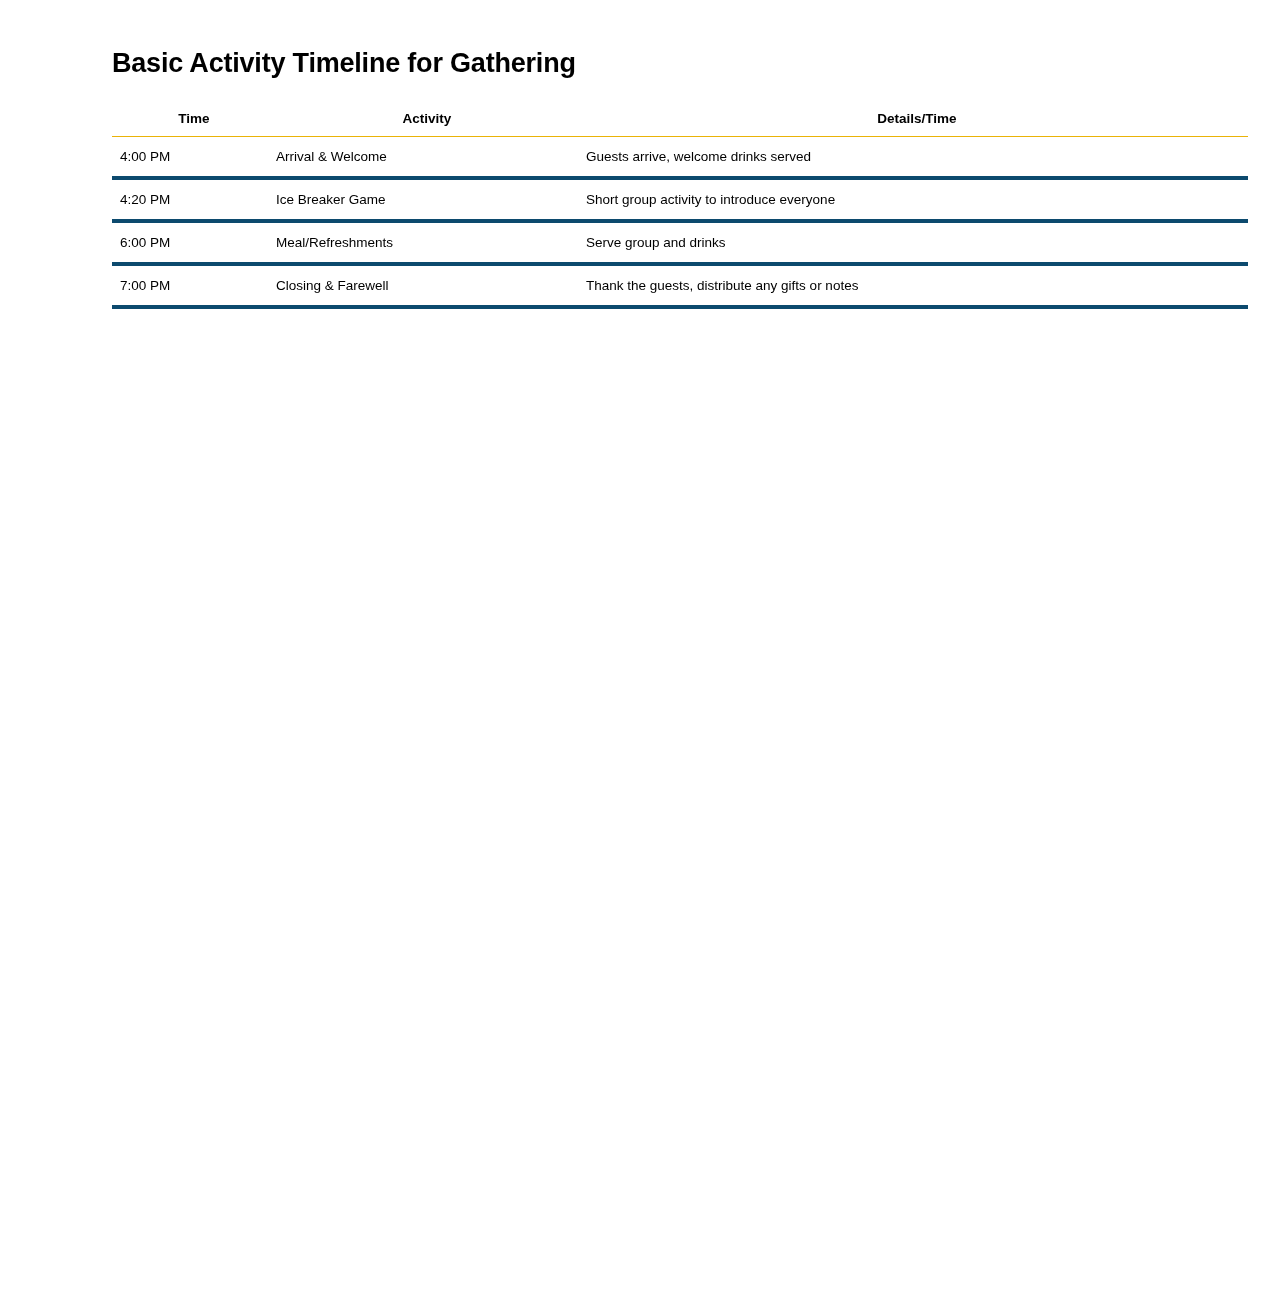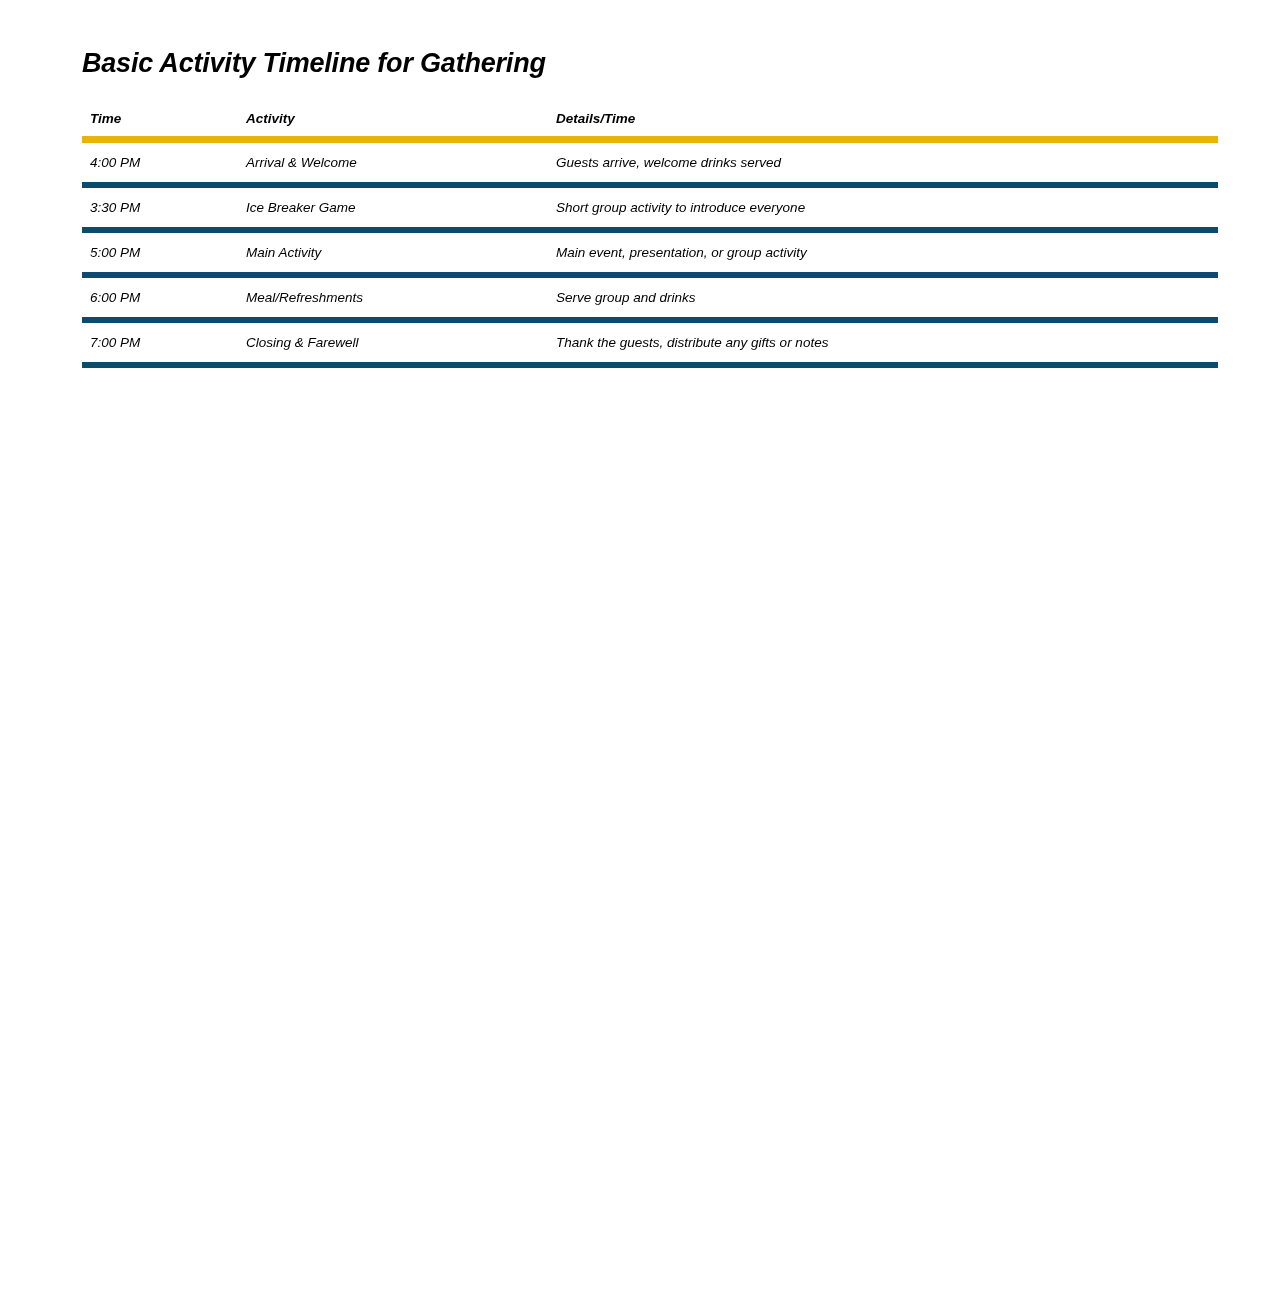--- a/index.html
+++ b/index.html
@@ -7,50 +7,49 @@
     padding: 0;
     background: #ffffff;
   }
   body {
     width: 1278px;
     min-height: 1300px;
     font-family: "Liberation Sans", sans-serif;
     color: #000000;
   }
   .page {
-    padding: 48px 82px 0 82px;
+    padding: 48px 82px 0 112px;
     box-sizing: border-box;
-    font-style: italic;
   }
   .doc-title {
     font-size: 27px;
     font-weight: bold;
     letter-spacing: -0.2px;
     margin: 0 0 32px 0;
     color: #000000;
   }
   table.timeline {
     border-collapse: collapse;
     width: 1112px;
     table-layout: fixed;
   }
   table.timeline th {
-    text-align: left;
+    text-align: center;
     font-size: 13.5px;
     font-weight: bold;
     padding: 0 0 10px 8px;
-    border-bottom: 7px solid #eab308;
+    border-bottom: 1px solid #eab308;
     color: #000000;
   }
   table.timeline td {
     text-align: left;
     font-size: 13.5px;
     font-weight: normal;
     padding: 12px 0 12px 8px;
-    border-bottom: 6px solid #0c4a6e;
+    border-bottom: 4px solid #0c4a6e;
     color: #000000;
     vertical-align: top;
   }
   .col-time   { width: 148px; }
   .col-activity { width: 302px; }
   .col-details  { width: 662px; }
 </style>
 </head>
 <body>
 
@@ -66,28 +65,23 @@
         <th class="col-details">Details/Time</th>
       </tr>
     </thead>
     <tbody>
       <tr>
         <td class="col-time">4:00 PM</td>
         <td class="col-activity">Arrival &amp; Welcome</td>
         <td class="col-details">Guests arrive, welcome drinks served</td>
       </tr>
       <tr>
-        <td class="col-time">3:30 PM</td>
+        <td class="col-time">4:20 PM</td>
         <td class="col-activity">Ice Breaker Game</td>
         <td class="col-details">Short group activity to introduce everyone</td>
-      </tr>
-      <tr>
-        <td class="col-time">5:00 PM</td>
-        <td class="col-activity">Main Activity</td>
-        <td class="col-details">Main event, presentation, or group activity</td>
       </tr>
       <tr>
         <td class="col-time">6:00 PM</td>
         <td class="col-activity">Meal/Refreshments</td>
         <td class="col-details">Serve group and drinks</td>
       </tr>
       <tr>
         <td class="col-time">7:00 PM</td>
         <td class="col-activity">Closing &amp; Farewell</td>
         <td class="col-details">Thank the guests, distribute any gifts or notes</td>

